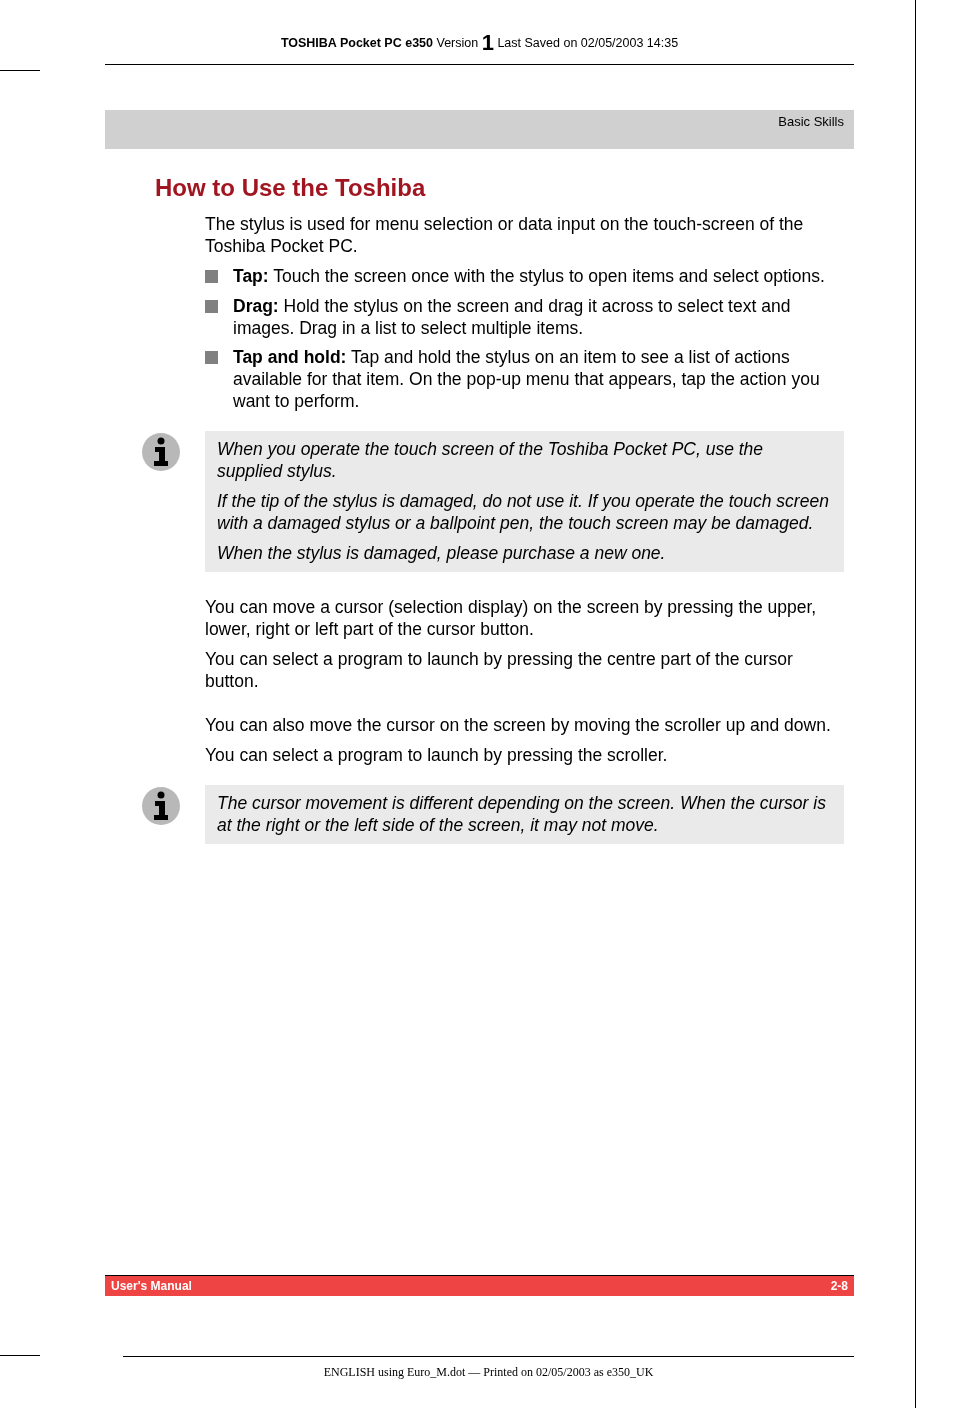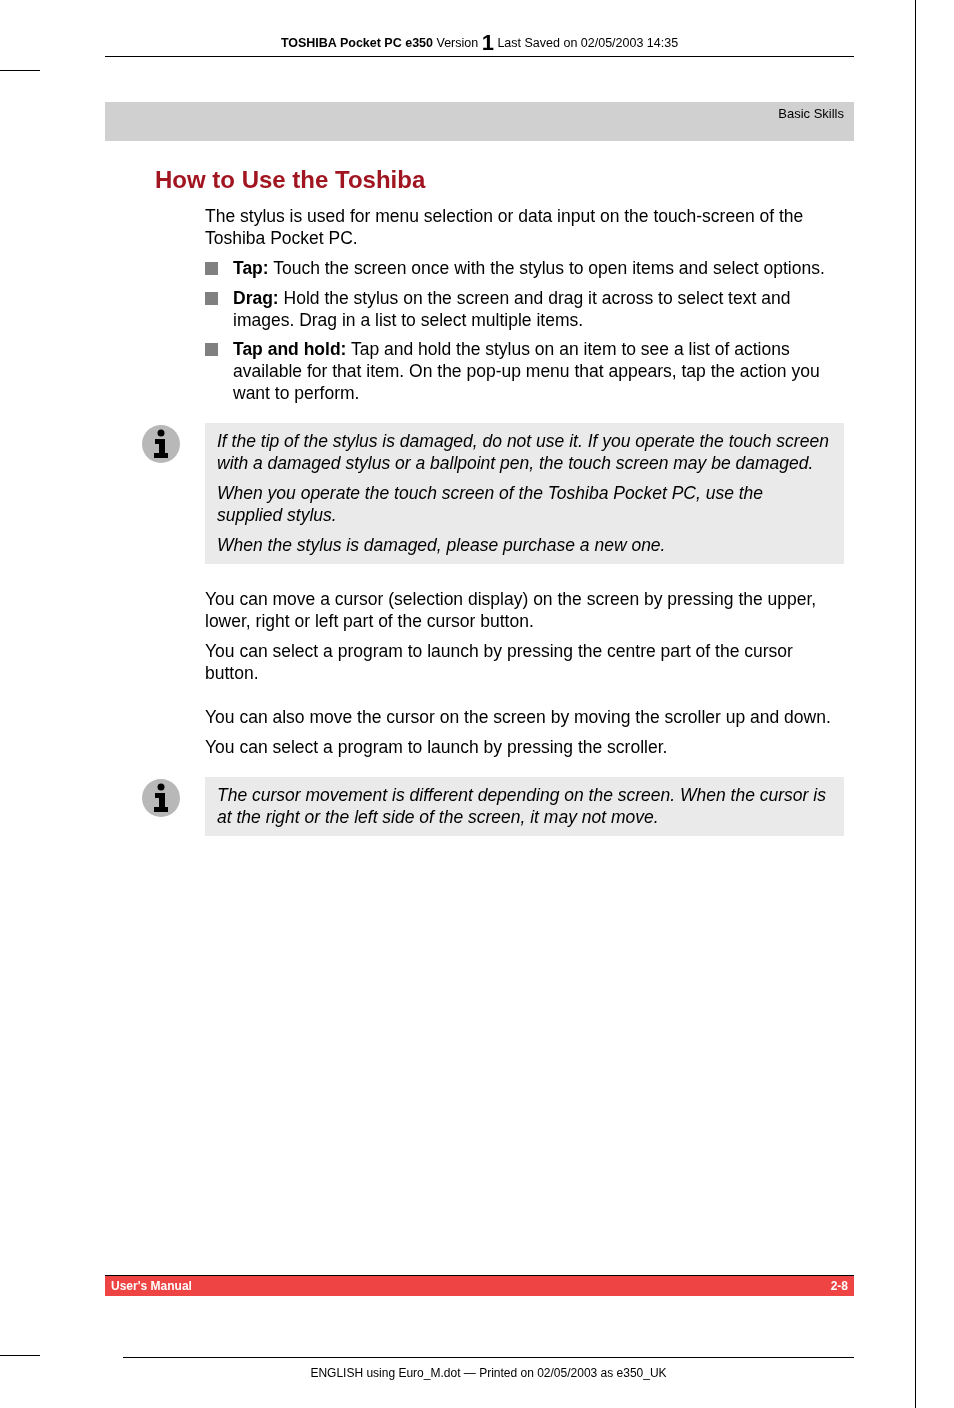--- a/index.html
+++ b/index.html
@@ -40,20 +40,21 @@
     }
     .page {
       position: absolute;
       left: 105px;
       right: 100px;
       top: 30px;
     }
     .header {
       font-size: 12.5px;
       text-align: center;
+      padding-bottom: 8px;
       border-bottom: 1px solid #000;
       margin-bottom: 45px;
     }
     .header-bold {
       font-weight: bold;
     }
     .header-big1 {
       font-weight: bold;
       font-size: 22px;
       vertical-align: -3px;
@@ -145,20 +146,21 @@
     }
     .bottom-print {
       position: absolute;
       bottom: 28px;
       left: 123px;
       right: 100px;
       text-align: center;
       font-size: 12px;
       border-top: 1px solid #000;
       padding-top: 8px;
+      font-family: Liberation Serif, serif;
     }
     .spacer-sm { height: 10px; }
     .content-wrap {
       position: relative;
     }
     .note-wrap {
       position: relative;
       margin-left: 100px;
       margin-right: 10px;
     }
@@ -206,22 +208,22 @@
       <div class="note-icon">
         <svg width="42" height="42" viewBox="0 0 42 42">
           <circle cx="21" cy="21" r="19" fill="#b8b8b8"></circle>
           <circle cx="21" cy="10" r="3.5" fill="#000"></circle>
           <rect x="15" y="16" width="10" height="5" fill="#000"></rect>
           <rect x="19" y="16" width="6" height="17" fill="#000"></rect>
           <rect x="14" y="30" width="14" height="5" fill="#000"></rect>
         </svg>
       </div>
       <div class="note-block">
+        <p class="note-text">When you operate the touch screen of the Toshiba Pocket PC, use the supplied stylus.</p>
         <p class="note-text">If the tip of the stylus is damaged, do not use it. If you operate the touch screen with a damaged stylus or a ballpoint pen, the touch screen may be damaged.</p>
-        <p class="note-text">When you operate the touch screen of the Toshiba Pocket PC, use the supplied stylus.</p>
         <p class="note-text">When the stylus is damaged, please purchase a new one.</p>
       </div>
     </div>
 
     <div class="body-block">
       <p class="body-text">You can move a cursor (selection display) on the screen by pressing the upper, lower, right or left part of the cursor button.</p>
       <p class="body-text">You can select a program to launch by pressing the centre part of the cursor button.</p>
     </div>
 
     <div style="height:14px"></div>

